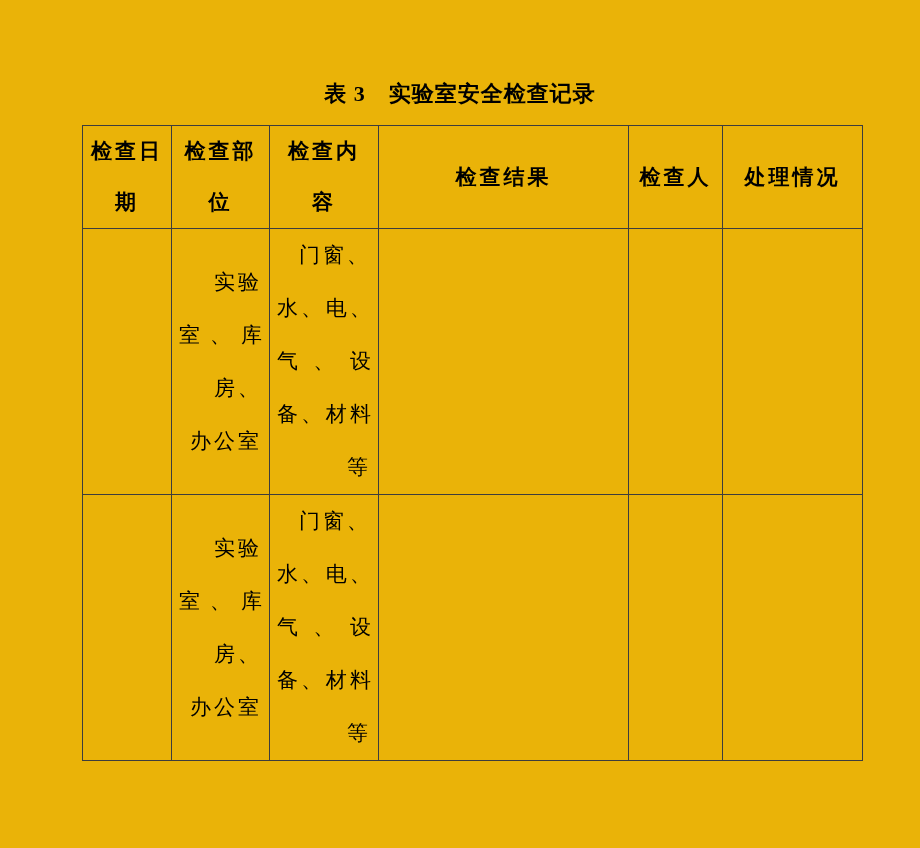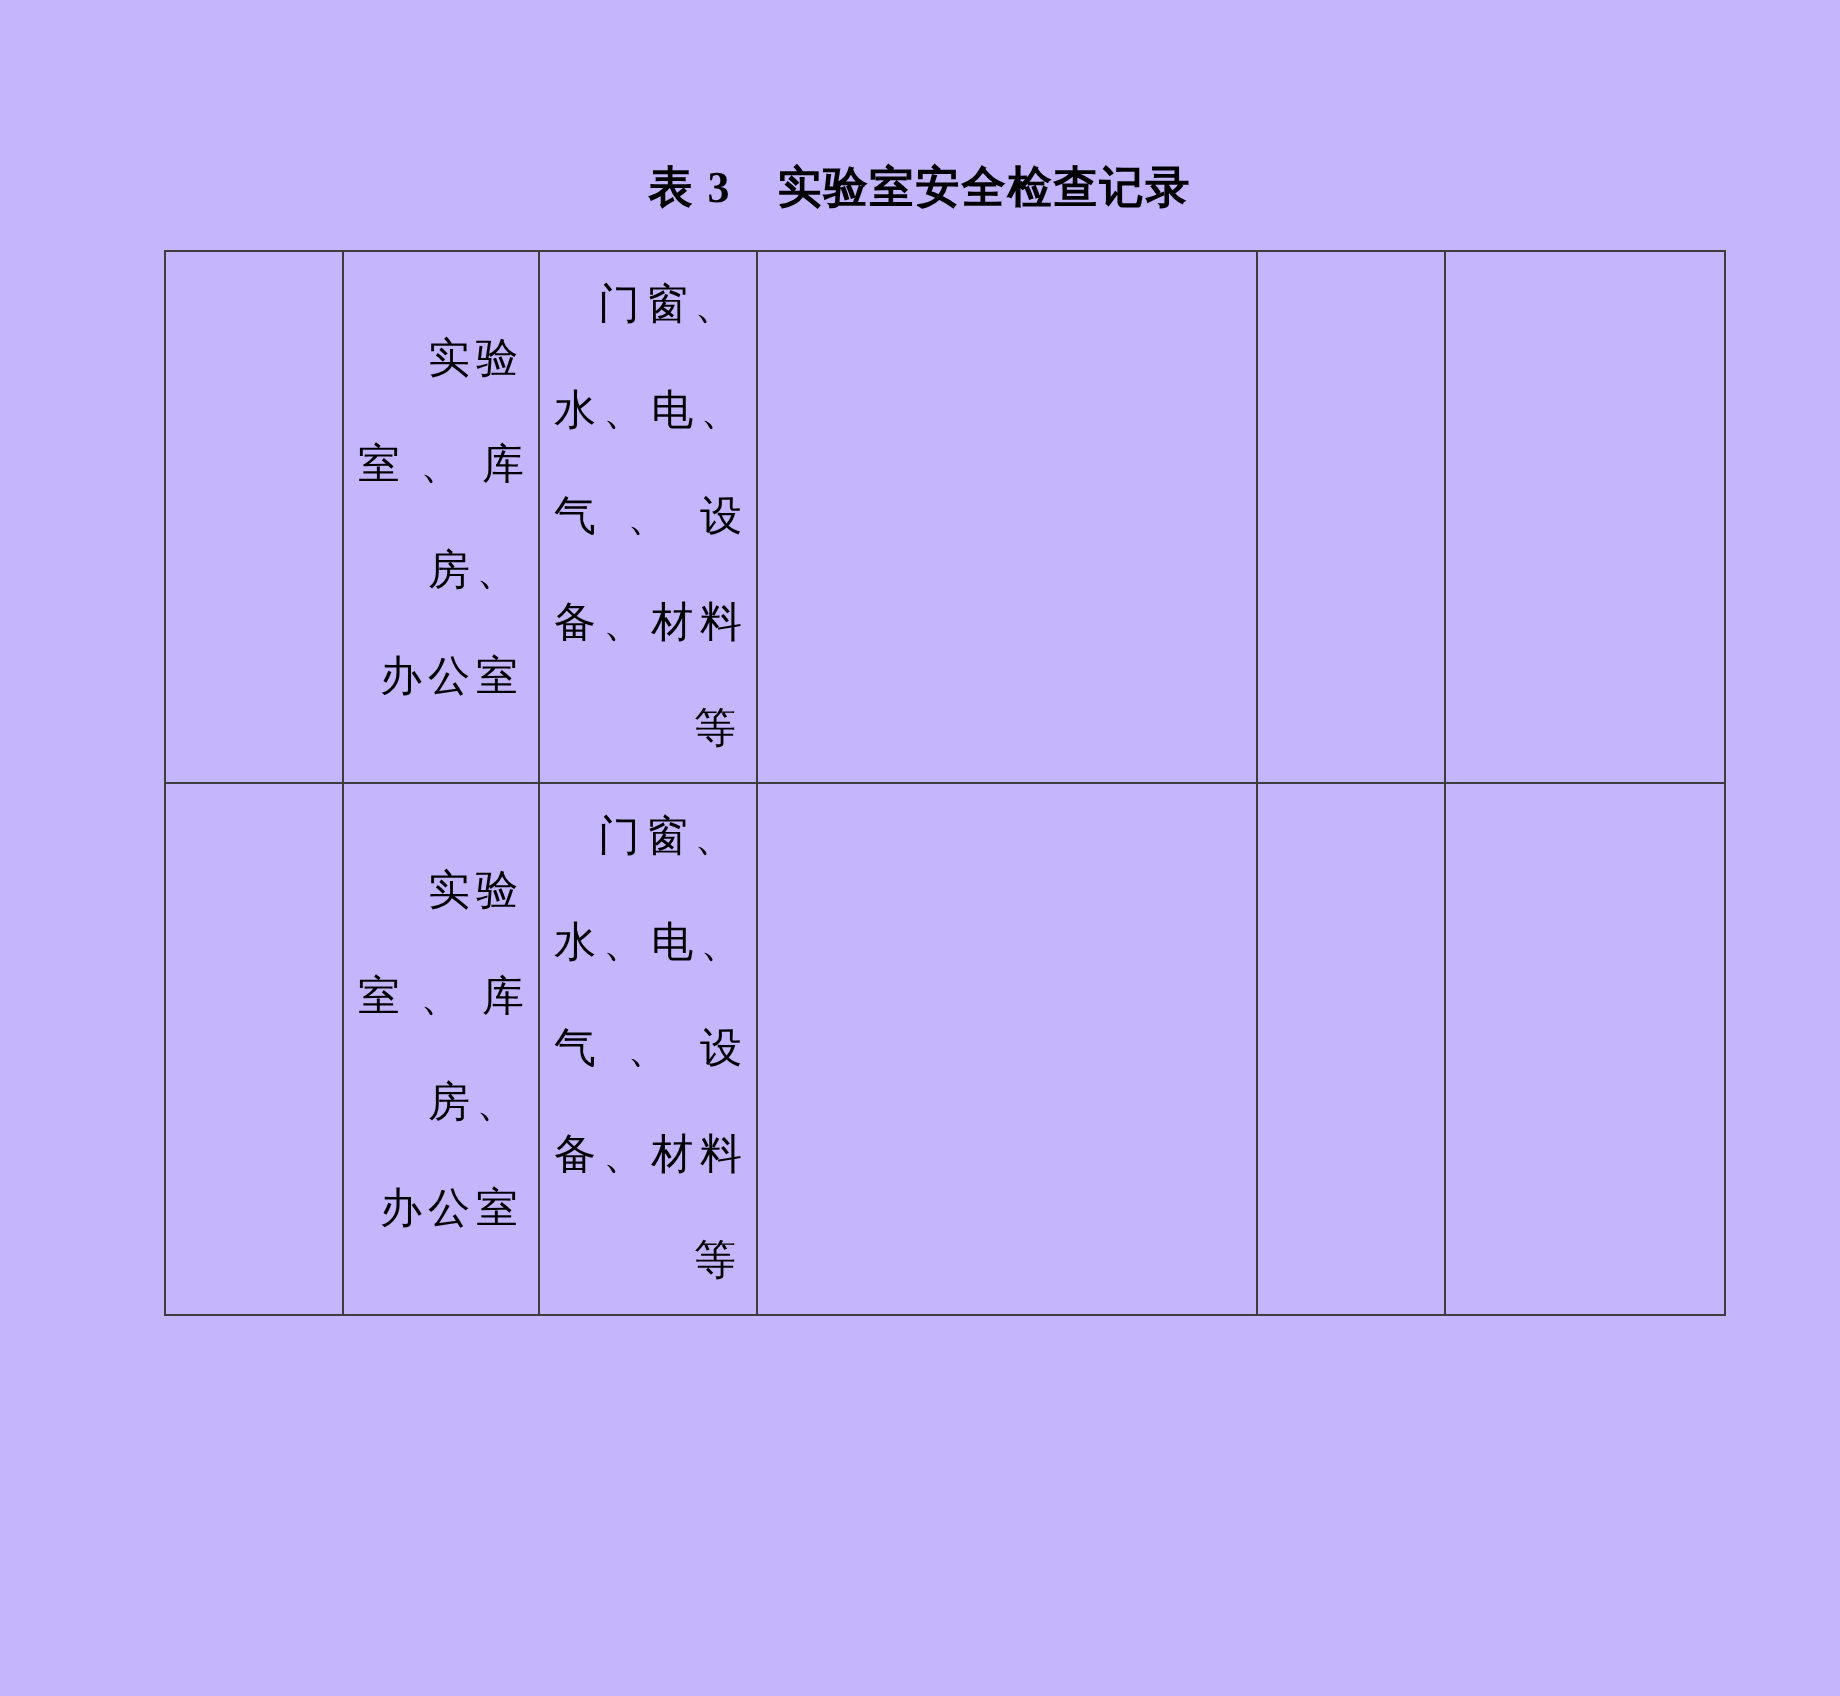--- a/index.html
+++ b/index.html
@@ -4,21 +4,21 @@
 <style>
   html, body {
     margin: 0;
     padding: 0;
     background: #ffffff;
   }
   .page {
     position: relative;
     width: 920px;
     height: 848px;
-    background: #c4b5fd;
+    background: #eab308;
     overflow: hidden;
     font-family: "Liberation Serif", "DejaVu Serif", serif;
     color: #000000;
   }
   .doc-title {
     padding-top: 78px;
     text-align: center;
     font-size: 22px;
     font-weight: bold;
     letter-spacing: 1px;
@@ -77,20 +77,43 @@
   <table class="doc-table">
     <colgroup>
       <col style="width:89px">
       <col style="width:98px">
       <col style="width:109px">
       <col style="width:250px">
       <col style="width:94px">
       <col style="width:140px">
     </colgroup>
     <tbody>
+      <tr class="header-row">
+        <th>
+            <div class="line">检查日</div>
+            <div class="line">期</div>
+          </th>
+        <th>
+            <div class="line">检查部</div>
+            <div class="line">位</div>
+          </th>
+        <th>
+            <div class="line">检查内</div>
+            <div class="line">容</div>
+          </th>
+        <th>
+            <div class="line">检查结果</div>
+          </th>
+        <th>
+            <div class="line">检查人</div>
+          </th>
+        <th>
+            <div class="line">处理情况</div>
+          </th>
+      </tr>
 
       <tr class="data-row-1">
         <td></td>
         <td>
             <div class="line">实验</div>
             <div class="line justify">
               <span>室</span>
               <span>、</span>
               <span>库</span>
             </div>

